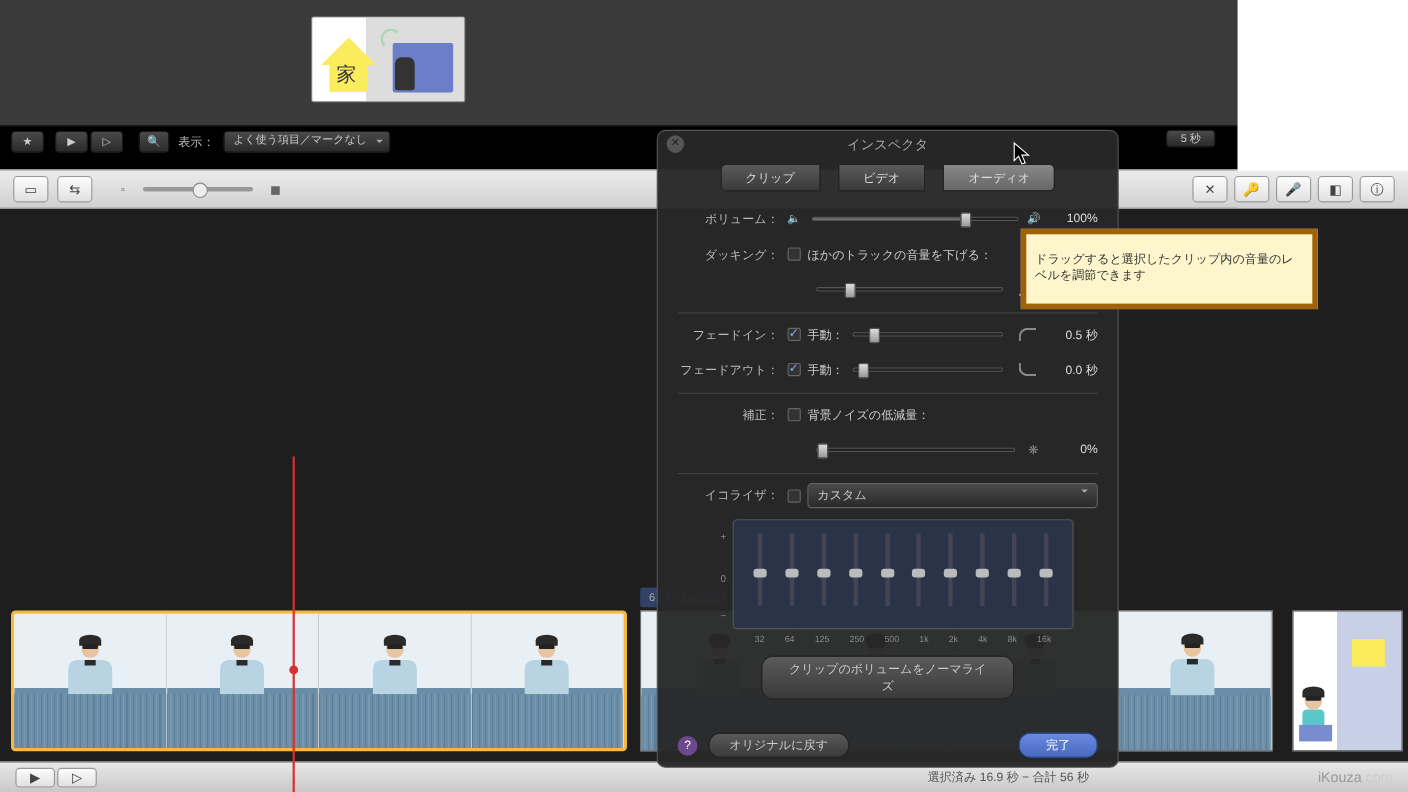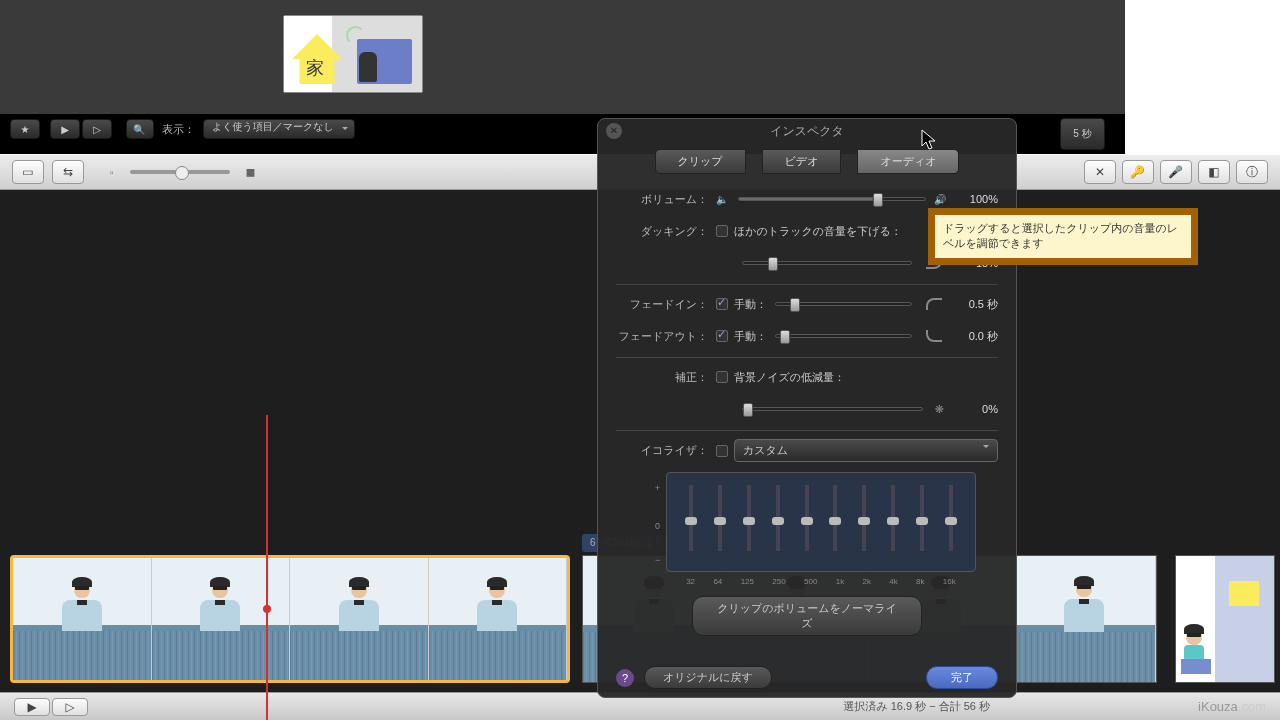--- a/index.html
+++ b/index.html
@@ -21,21 +21,21 @@
 
 .toolbar { position: absolute; left: 10px; top: 118px; width: 1100px; height: 22px; display: flex; align-items: center; gap: 4px; }
 .btn-dark { background: linear-gradient(#4a4a4a, #2a2a2a); border: 1px solid #1a1a1a; border-radius: 4px; color: #ccc; height: 20px; display: flex; align-items: center; justify-content: center; padding: 0 8px; font-size: 10px; }
 .btn-star { width: 30px; }
 .btn-play-group { display: flex; gap: 2px; margin-left: 6px; }
 .btn-play { width: 30px; }
 .btn-search { width: 28px; margin-left: 10px; }
 .label-display { color: #bbb; font-size: 11px; margin-left: 4px; }
 .dropdown { background: linear-gradient(#4a4a4a, #2a2a2a); border: 1px solid #1a1a1a; border-radius: 4px; color: #ccc; height: 20px; padding: 0 20px 0 8px; font-size: 10px; position: relative; margin-left: 4px; }
 .dropdown::after { content: ""; position: absolute; right: 6px; top: 7px; border: 3px solid transparent; border-top-color: #aaa; }
-.duration-box { position: absolute; right: 175px; top: 118px; width: 45px; height: 32px; background: linear-gradient(#4a4a4a, #2a2a2a); border: 1px solid #1a1a1a; border-radius: 4px; color: #ccc; font-size: 10px; display: flex; align-items: center; justify-content: center; }
+.duration-box { position: absolute; right: 175px; top: 118px; width: 45px; height: 16px; background: linear-gradient(#4a4a4a, #2a2a2a); border: 1px solid #1a1a1a; border-radius: 4px; color: #ccc; font-size: 10px; display: flex; align-items: center; justify-content: center; }
 
 
 .toolbar2 { position: absolute; left: 0; top: 154px; width: 1280px; height: 36px; background: linear-gradient(#ececec, #d0d0d0); border-top: 1px solid #fff; border-bottom: 1px solid #999; display: flex; align-items: center; padding: 0 12px; gap: 8px; }
 .btn-light { background: linear-gradient(#fdfdfd, #e0e0e0); border: 1px solid #999; border-radius: 4px; height: 24px; width: 32px; display: flex; align-items: center; justify-content: center; color: #444; font-size: 12px; }
 .zoom-slider { width: 100px; height: 4px; background: #999; border-radius: 2px; position: relative; margin: 0 8px; }
 .zoom-slider::before { content: ""; position: absolute; left: 45%; top: -4px; width: 12px; height: 12px; background: #eee; border: 1px solid #888; border-radius: 50%; }
 .toolbar2-right { position: absolute; right: 12px; display: flex; gap: 6px; }
 
 
 .proj-lib { position: absolute; left: 14px; top: 200px; padding: 3px 12px; background: linear-gradient(#5a5a5a, #3a3a3a); border: 1px solid #222; border-radius: 10px; color: #ddd; font-size: 11px; }
@@ -107,21 +107,21 @@
 
 .pill-btn { display: block; margin: 8px auto; padding: 4px 24px; background: linear-gradient(#5a5a5a, #3a3a3a); border: 1px solid #222; border-radius: 11px; color: #ccc; font-size: 11px; width: 230px; text-align: center; }
 .pill-btn.disabled { color: #666; }
 
 .inspector-footer { position: absolute; bottom: 8px; left: 0; right: 0; display: flex; align-items: center; padding: 0 18px; gap: 10px; }
 .help-btn { width: 18px; height: 18px; background: #6a4a8a; border-radius: 50%; color: #fff; text-align: center; line-height: 18px; font-size: 11px; }
 .done-btn { margin-left: auto; padding: 3px 24px; background: linear-gradient(#6a8adf, #4a6ac0); border: 1px solid #2a4a9a; border-radius: 11px; color: #fff; font-size: 11px; }
 .revert-btn { padding: 3px 18px; background: linear-gradient(#5a5a5a, #3a3a3a); border: 1px solid #222; border-radius: 11px; color: #ccc; font-size: 11px; font-family: Liberation Serif, serif; }
 
 
-.tooltip { position: absolute; left: 928px; top: 208px; width: 270px; padding: 6px 8px; background: #fdf6cc; border: 7px solid #a16207; color: #333; font-size: 11px; z-index: 30; line-height: 1.4; }
+.tooltip { position: absolute; left: 928px; top: 208px; width: 270px; padding: 16px 8px; background: #fdf6cc; border: 5px solid #a16207; color: #333; font-size: 11px; z-index: 30; line-height: 1.4; }
 
 
 .cursor { position: absolute; left: 920px; top: 128px; z-index: 40; font-size: 22px; color: #000; pointer-events: none; }
 .cursor svg { width: 20px; height: 24px; }
 
 .row-slider-small { width: 110px; }
 .clip-title-bar { position: absolute; left: 582px; top: 344px; width: 280px; height: 18px; background: rgba(60,90,150,0.6); border-radius: 3px; font-size: 10px; color: #aaa; padding: 2px 8px; z-index: 2; }
 </style>
 </head>
 <body>

